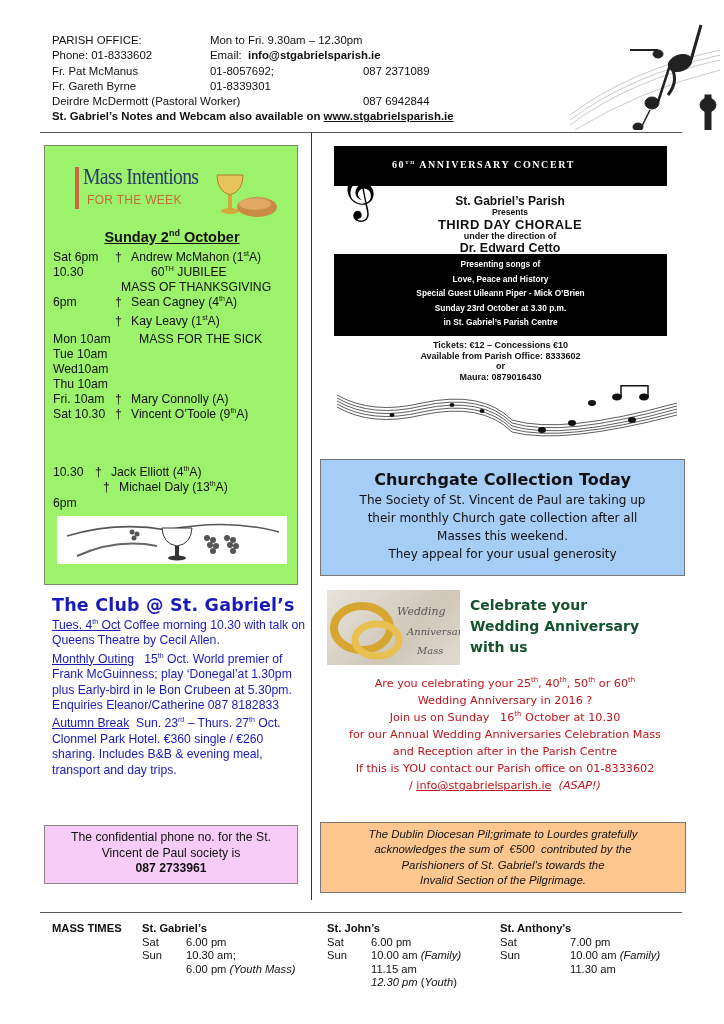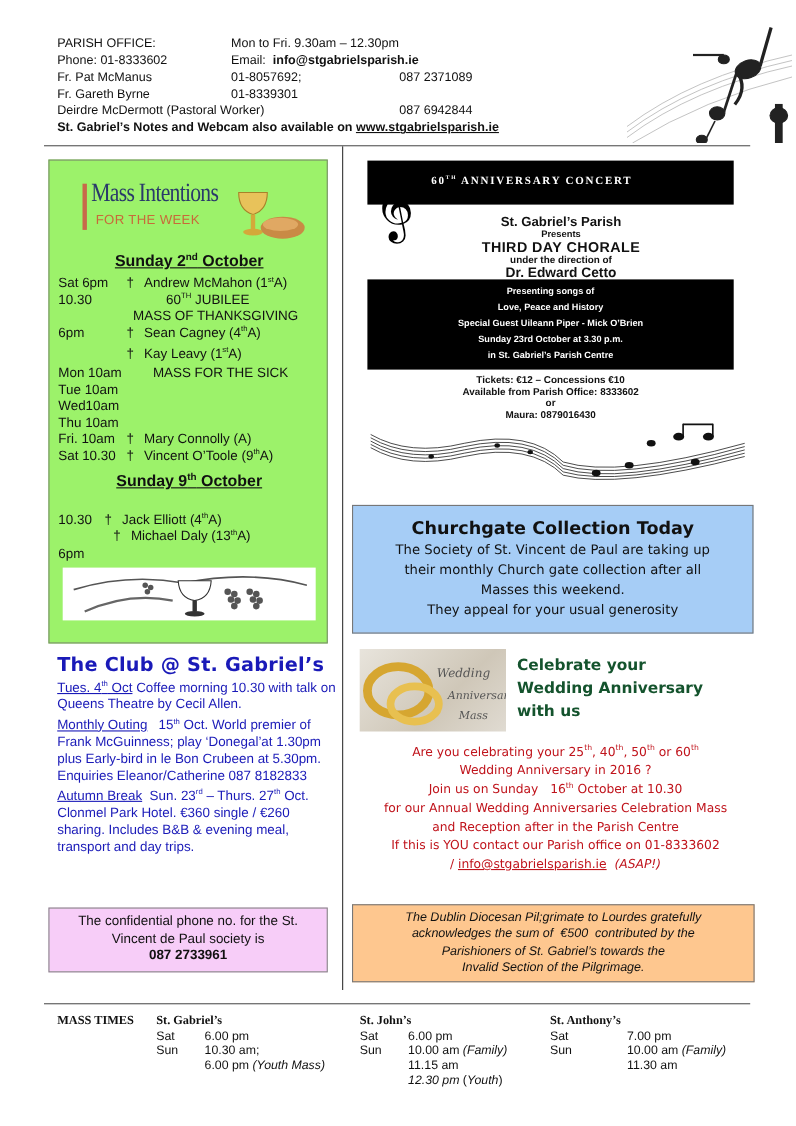--- a/index.html
+++ b/index.html
@@ -68,21 +68,21 @@
   
   .pink { position: absolute; left: 44px; top: 825px; width: 254px; height: 59px; background: #f7cdf8; border: 1px solid #888; text-align: center; font-size: 12.2px; line-height: 15.5px; padding-top: 4px; }
   .pink .b { font-weight: bold; }
 
   
   .orange { position: absolute; left: 320px; top: 822px; width: 366px; height: 71px; background: #fec78f; border: 1px solid #777; text-align: center; font-style: italic; font-size: 11.4px; line-height: 15.3px; padding-top: 4px; }
   .orange .b { font-weight: normal; }
 
   
   .mt { position: absolute; top: 922px; font-size: 11.2px; line-height: 13.6px; white-space: nowrap; }
-  .mt .head { font-weight: bold; font-family: Liberation Serif, serif; }
+  .mt .head { font-weight: bold; }
   .mt .r { display: flex; }
   .mt .d { width: 44px; }
   .mt i { font-style: italic; }
 </style>
 </head>
 <body>
 
 <div class="header">
   <div class="hrow">
     <span class="c1">PARISH OFFICE:</span>
@@ -159,23 +159,20 @@
   <div class="mi-row" style="top:134px;left:76px"><span>MASS OF THANKSGIVING</span></div>
   <div class="mi-row" style="top:149px"><span style="display:inline-block;width:62px">6pm</span><span style="display:inline-block;width:16px">†</span><span>Sean Cagney   (4</span><sup>th</sup><span>A)</span></div>
   <div class="mi-row" style="top:168px"><span style="display:inline-block;width:62px"></span><span style="display:inline-block;width:16px">†</span><span>Kay Leavy  (1</span><sup>st</sup><span>A)</span></div>
   <div class="mi-row" style="top:186px"><span style="display:inline-block;width:86px">Mon 10am</span><span>MASS FOR THE SICK</span></div>
   <div class="mi-row" style="top:201px"><span>Tue 10am</span></div>
   <div class="mi-row" style="top:216px"><span>Wed10am</span></div>
   <div class="mi-row" style="top:231px"><span>Thu 10am</span></div>
   <div class="mi-row" style="top:246px"><span style="display:inline-block;width:62px">Fri. 10am</span><span style="display:inline-block;width:16px">†</span><span>Mary Connolly   (A)</span></div>
   <div class="mi-row" style="top:261px"><span style="display:inline-block;width:62px">Sat 10.30</span><span style="display:inline-block;width:16px">†</span><span>Vincent O’Toole (9</span><sup>th</sup><span>A)</span></div>
 
-  <div class="sun-h" style="top:282px">
-    <span>Sunday  9</span><sup style="font-size:9px">th</sup><span> October</span>
-  </div>
 
   <div class="mi-row" style="top:319px"><span style="display:inline-block;width:42px">10.30</span><span style="display:inline-block;width:16px">†</span><span>Jack Elliott  (4</span><sup>th</sup><span>A)</span></div>
   <div class="mi-row" style="top:334px;left:58px"><span style="display:inline-block;width:16px">†</span><span>Michael Daly  (13</span><sup>th</sup><span>A)</span></div>
   <div class="mi-row" style="top:350px"><span>6pm</span></div>
 
   <svg class="vine" viewBox="0 0 230 48">
     <path d="M10 20 Q60 5 110 14 Q170 2 222 16" stroke="#555" fill="none" stroke-width="1.5"></path>
     <path d="M20 40 Q60 22 100 30" stroke="#666" fill="none" stroke-width="2"></path>
     <path d="M105 12 H135 Q134 28 120 30 Q106 28 105 12Z" fill="#fff" stroke="#333"></path>
     <rect x="118" y="30" width="4" height="10" fill="#333"></rect>

